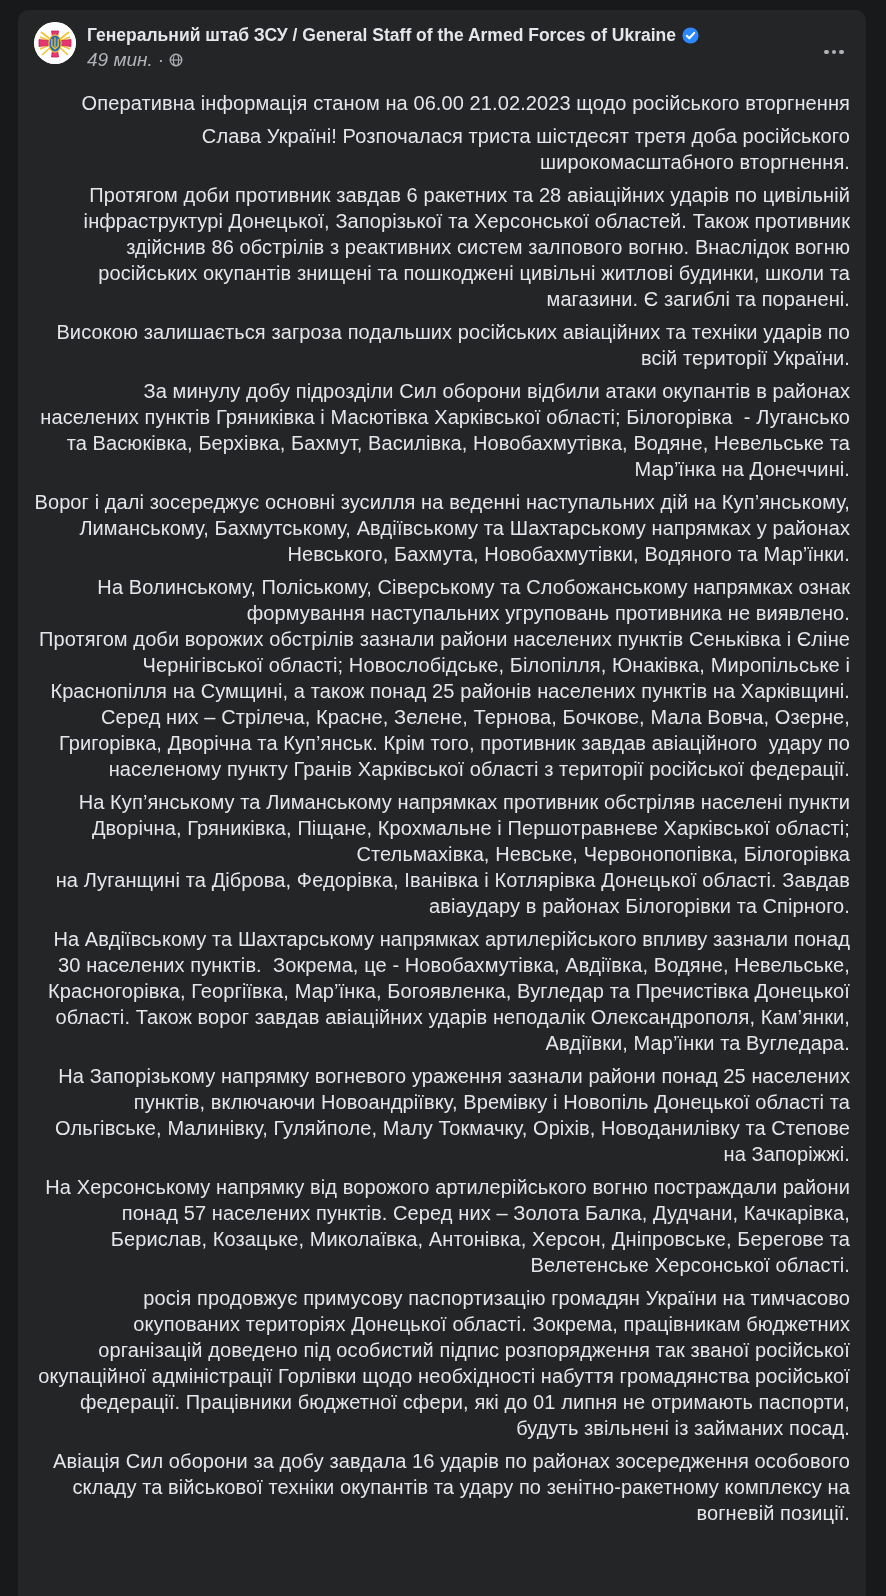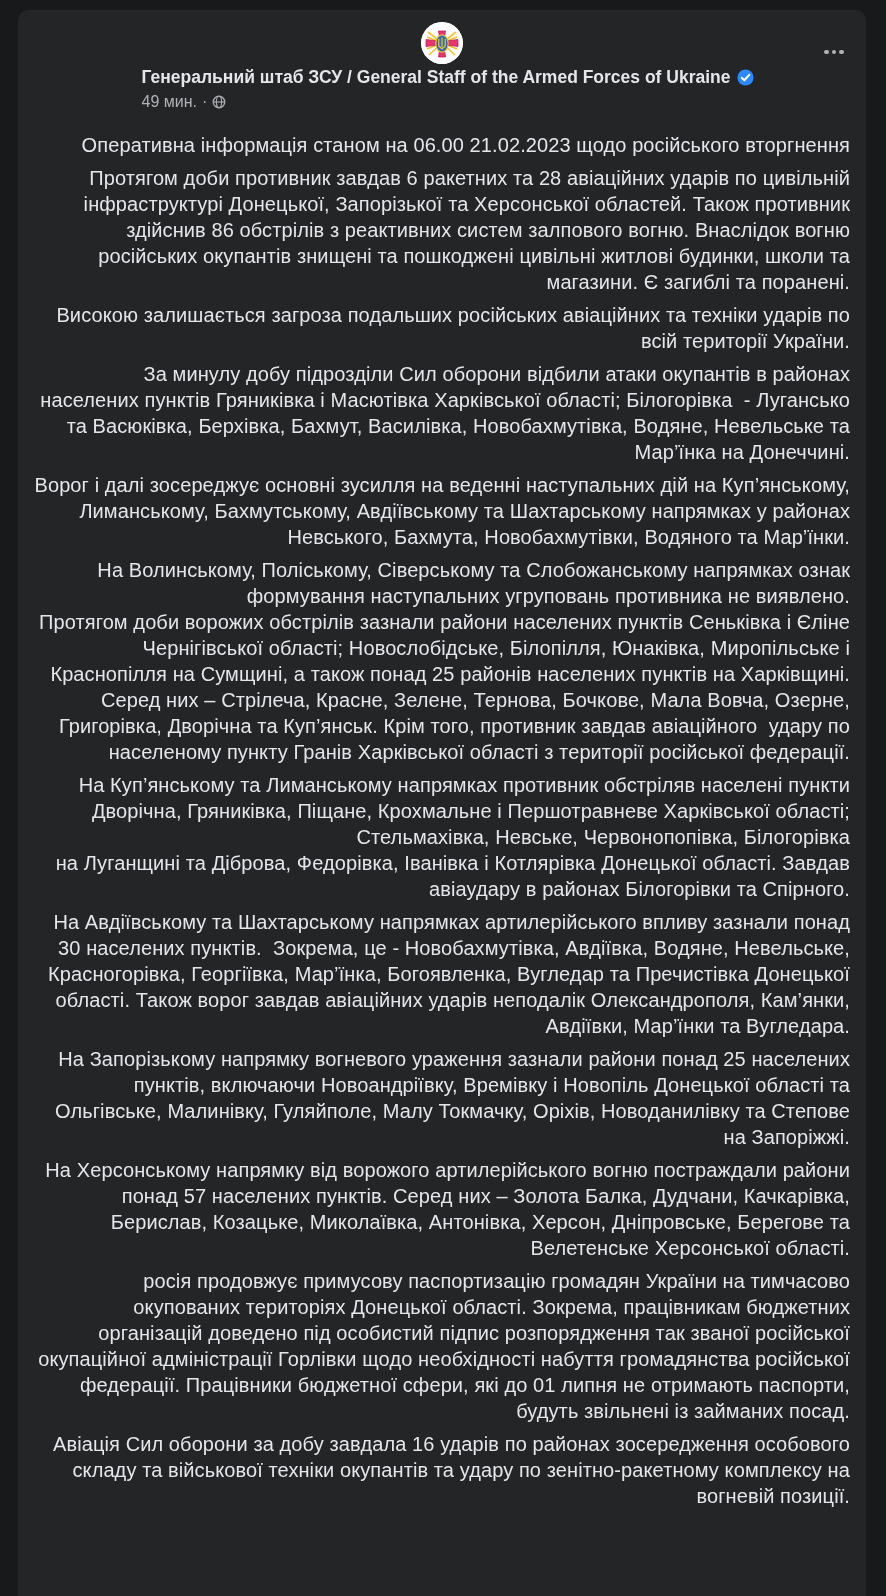--- a/index.html
+++ b/index.html
@@ -16,22 +16,21 @@
     left: 18px; top: 10px;
     width: 848px; height: 1586px;
     background: #242526;
     border-radius: 10px 10px 0 0;
     overflow: hidden;
   }
   .header {
     position: relative;
     padding: 12px 16px 0 16px;
     display: flex;
-    align-items: center;
-    flex-direction: column;
+    align-items: flex-start;
   }
   .avatar {
     width: 42px; height: 42px;
     border-radius: 50%;
     flex: 0 0 42px;
     background: #fff;
     overflow: hidden;
     cursor: pointer;
   }
   .avatar svg { display: block; width: 42px; height: 42px; }
@@ -42,22 +41,23 @@
     font-size: 17.5px; font-weight: 700;
     line-height: 21px;
     white-space: nowrap;
     cursor: pointer;
   }
   .badge { width: 17px; height: 17px; flex: 0 0 17px; }
   .meta-row {
     display: flex; align-items: center; gap: 5px;
     margin-top: 4px;
     color: #b0b3b8;
-    font-size: 16px; line-height: 19px;
+    font-size: 19px; line-height: 19px;
     cursor: pointer;
+    font-style: italic;
   }
   .globe { width: 14px; height: 14px; opacity: .95; }
   .menu-btn {
     position: absolute;
     right: 14px; top: 24px;
     width: 36px; height: 36px;
     display: flex; align-items: center; justify-content: center;
     border-radius: 50%;
     cursor: pointer;
   }
@@ -143,20 +143,21 @@
         <span class="dots">
             <i></i>
             <i></i>
             <i></i>
           </span>
       </div>
     </div>
 
     <div class="post">
       <p>Оперативна інформація станом на 06.00 21.02.2023 щодо російського вторгнення</p>
+      <p>Слава Україні! Розпочалася триста шістдесят третя доба російського широкомасштабного вторгнення.</p>
       <p>Протягом доби противник завдав 6 ракетних та 28 авіаційних ударів по цивільній інфраструктурі Донецької, Запорізької та Херсонської областей. Також противник здійснив 86 обстрілів з реактивних систем залпового вогню. Внаслідок вогню російських окупантів знищені та пошкоджені цивільні житлові будинки, школи та магазини. Є загиблі та поранені.</p>
       <p>Високою залишається загроза подальших російських авіаційних та техніки ударів по всій території України.</p>
       <p>За минулу добу підрозділи Сил оборони відбили атаки окупантів в районах  населених пунктів Гряниківка і Масютівка Харківської області; Білогорівка  - Лугансько та Васюківка, Берхівка, Бахмут, Василівка, Новобахмутівка, Водяне, Невельське та Мар’їнка на Донеччині.</p>
       <p>Ворог і далі зосереджує основні зусилля на веденні наступальних дій на Куп’янському, Лиманському, Бахмутському, Авдіївському та Шахтарському напрямках у районах Невського, Бахмута, Новобахмутівки, Водяного та Мар’їнки.</p>
       <p>На Волинському, Поліському, Сіверському та Слобожанському напрямках ознак формування наступальних угруповань противника не виявлено.
 Протягом доби ворожих обстрілів зазнали райони населених пунктів Сеньківка і Єліне Чернігівської області; Новослобідське, Білопілля, Юнаківка, Миропільське і Краснопілля на Сумщині, а також понад 25 районів населених пунктів на Харківщині. Серед них – Стрілеча, Красне, Зелене, Тернова, Бочкове, Мала Вовча, Озерне, Григорівка, Дворічна та Куп’янськ. Крім того, противник завдав авіаційного  удару по населеному пункту Гранів Харківської області з території російської федерації.</p>
       <p>На Куп’янському та Лиманському напрямках противник обстріляв населені пункти Дворічна, Гряниківка, Піщане, Крохмальне і Першотравневе Харківської області; Стельмахівка, Невське, Червонопопівка, Білогорівка
 на Луганщині та Діброва, Федорівка, Іванівка і Котлярівка Донецької області. Завдав авіаудару в районах Білогорівки та Спірного.</p>
       <p>На Авдіївському та Шахтарському напрямках артилерійського впливу зазнали понад 30 населених пунктів.  Зокрема, це - Новобахмутівка, Авдіївка, Водяне, Невельське, Красногорівка, Георгіївка, Мар’їнка, Богоявленка, Вугледар та Пречистівка Донецької області. Також ворог завдав авіаційних ударів неподалік Олександрополя, Кам’янки, Авдіївки, Мар’їнки та Вугледара.</p>
       <p>На Запорізькому напрямку вогневого ураження зазнали райони понад 25 населених пунктів, включаючи Новоандріївку, Времівку і Новопіль Донецької області та Ольгівське, Малинівку, Гуляйполе, Малу Токмачку, Оріхів, Новоданилівку та Степове на Запоріжжі.</p>

